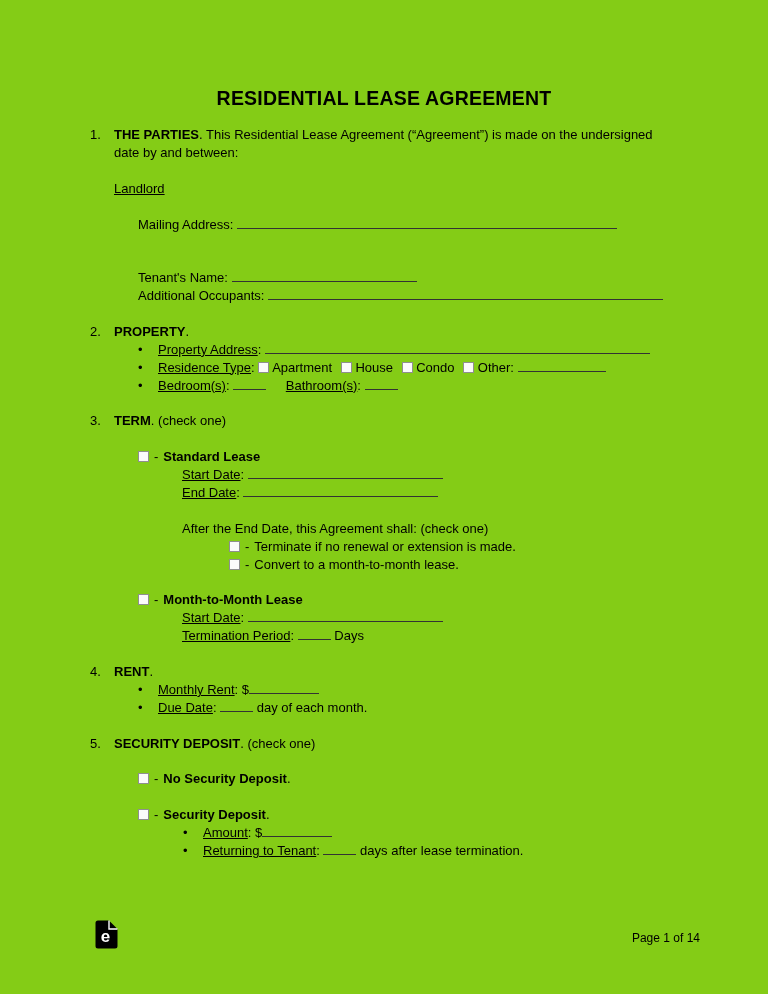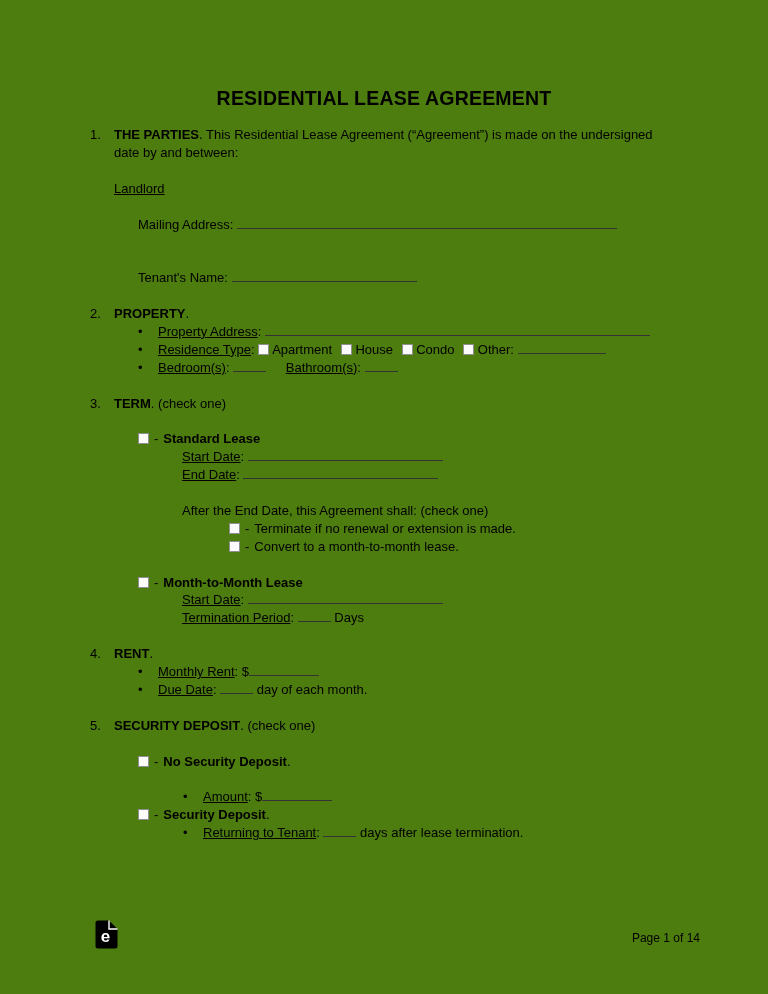--- a/index.html
+++ b/index.html
@@ -1,17 +1,17 @@
 <!DOCTYPE html>
 <html><head>
 <meta charset="utf-8">
 <style>
   html,body{margin:0;padding:0;background:#ffffff;}
   .page{
-    position:relative;width:768px;height:994px;background:#4d7c0f;
+    position:relative;width:768px;height:994px;background:#84cc16;
     font-family:"Liberation Sans",sans-serif;color:#000;overflow:hidden;
   }
   .title{
     margin:0;padding-top:87px;text-align:center;
     font-size:19.5px;font-weight:bold;line-height:23px;letter-spacing:0.2px;
   }
   .content{margin:16px 0 0 90px;width:586px;font-size:13px;line-height:17.9px;}
   .line{white-space:nowrap;}
   .sp{height:17.9px;}
   .sec{padding-left:24px;text-indent:-24px;white-space:normal;}
@@ -52,20 +52,21 @@
 
     <div class="line i1"><span class="u">Landlord</span></div>
     <div class="sp"></div>
 
     <div class="line i2"><span>Mailing Address:</span> <span class="bl w380"></span></div>
     <div class="sp"></div>
 
     <div class="sp"></div>
 
     <div class="line i2"><span>Tenant's Name:</span> <span class="bl w185"></span></div>
+    <div class="line i2"><span>Additional Occupants:</span> <span class="bl w395"></span></div>
     <div class="sp"></div>
 
     <div class="line sec"><span class="num">2.</span><b>PROPERTY</b><span>.</span></div>
 
     <div class="line bull1"><span class="bullet">•</span><span class="u">Property Address</span><span>:</span> <span class="bl w385"></span></div>
 
     <div class="line bull1"><span class="bullet">•</span><span class="u">Residence Type</span><span>:</span> <span class="cb"></span> <span>Apartment</span> <span class="cb opt"></span> <span>House</span> <span class="cb opt"></span> <span>Condo</span> <span class="cb opt"></span> <span>Other:</span> <span class="bl w88"></span></div>
 
     <div class="line bull1"><span class="bullet">•</span><span class="u">Bedroom(s)</span><span>:</span> <span class="bl w33"></span> <span class="u gap8">Bathroom(s)</span><span>:</span> <span class="bl w33"></span></div>
     <div class="sp"></div>
@@ -94,23 +95,23 @@
 
     <div class="line bull1"><span class="bullet">•</span><span class="u">Due Date</span><span>:</span> <span class="bl w33"></span> <span>day of each month.</span></div>
     <div class="sp"></div>
 
     <div class="line sec"><span class="num">5.</span><b>SECURITY DEPOSIT</b><span>. (check one)</span></div>
     <div class="sp"></div>
 
     <div class="line i2"><span class="cb"></span><span class="dash">-</span><b>No Security Deposit</b><span>.</span></div>
     <div class="sp"></div>
 
+    <div class="line i2"><span class="cb"></span><span class="dash">-</span><b>Security Deposit</b><span>.</span></div>
+
     <div class="line bull2"><span class="bullet">•</span><span class="u">Amount</span><span>:</span> <span>$</span><span class="bl w70"></span></div>
-
-    <div class="line i2"><span class="cb"></span><span class="dash">-</span><b>Security Deposit</b><span>.</span></div>
 
     <div class="line bull2"><span class="bullet">•</span><span class="u">Returning to Tenant</span><span>:</span> <span class="bl w33"></span> <span>days after lease termination.</span></div>
 
   </div>
 
   <svg class="footer-logo" viewBox="0 0 23 29" xmlns="http://www.w3.org/2000/svg">
     <path d="M3 0.5 H14 L22.5 9 V26 a2.5 2.5 0 0 1 -2.5 2.5 H3 a2.5 2.5 0 0 1 -2.5 -2.5 V3 a2.5 2.5 0 0 1 2.5 -2.5 Z" fill="#000000"></path>
     <path d="M14 0.5 V9 H22.5" stroke="#ffffff" stroke-width="1.4" fill="none"></path>
     <text x="10.5" y="21.5" text-anchor="middle" font-family="Liberation Sans, sans-serif" font-size="17" font-weight="bold" fill="#ffffff">e</text>
   </svg>

